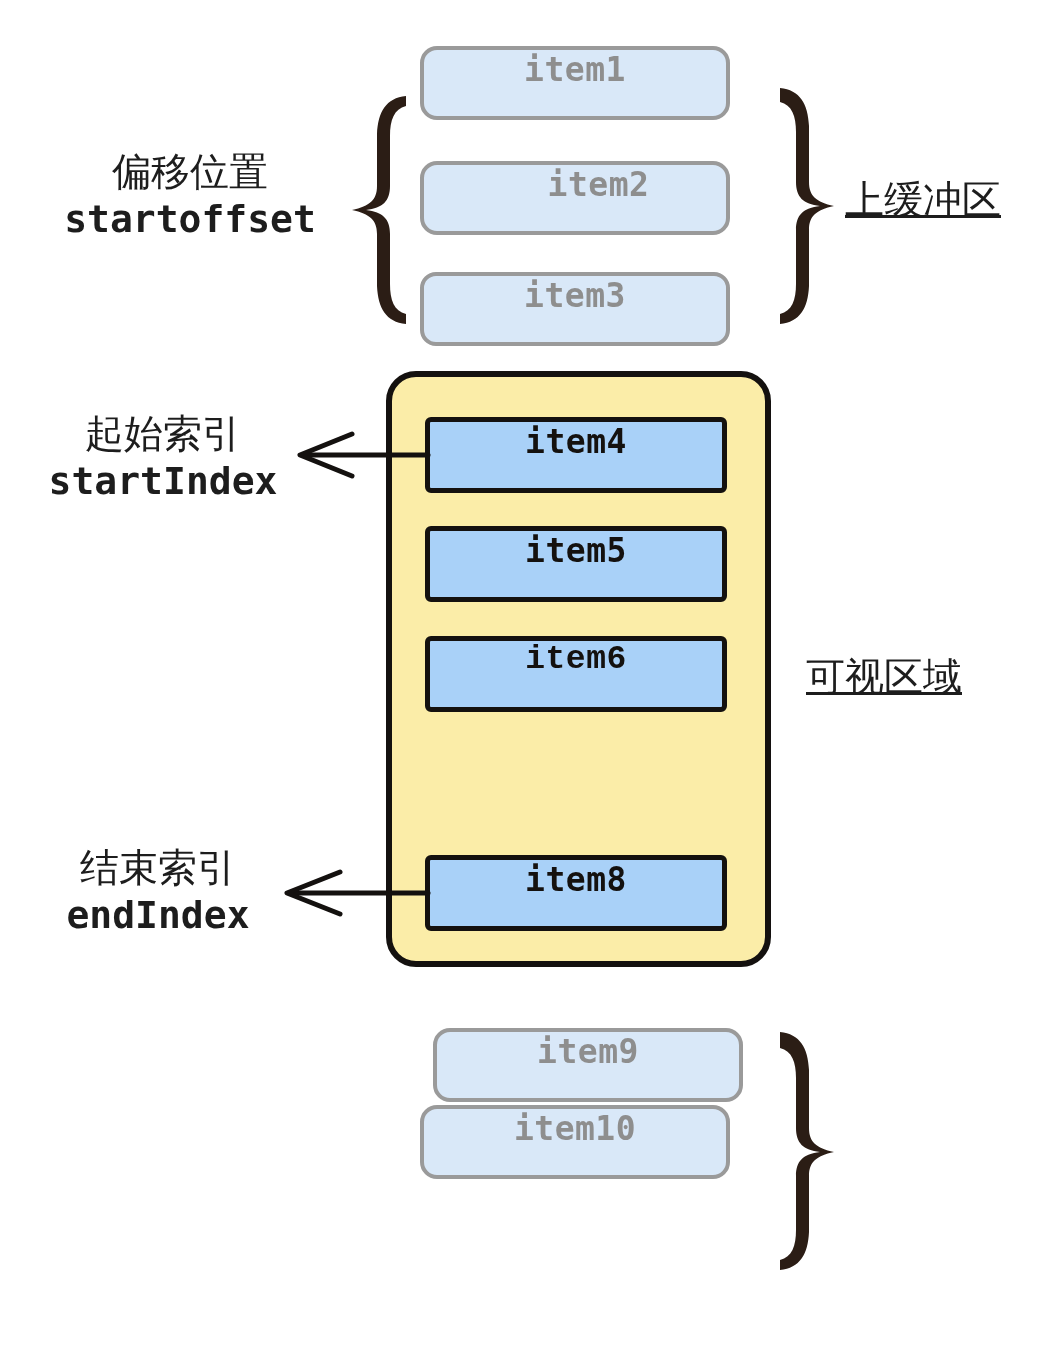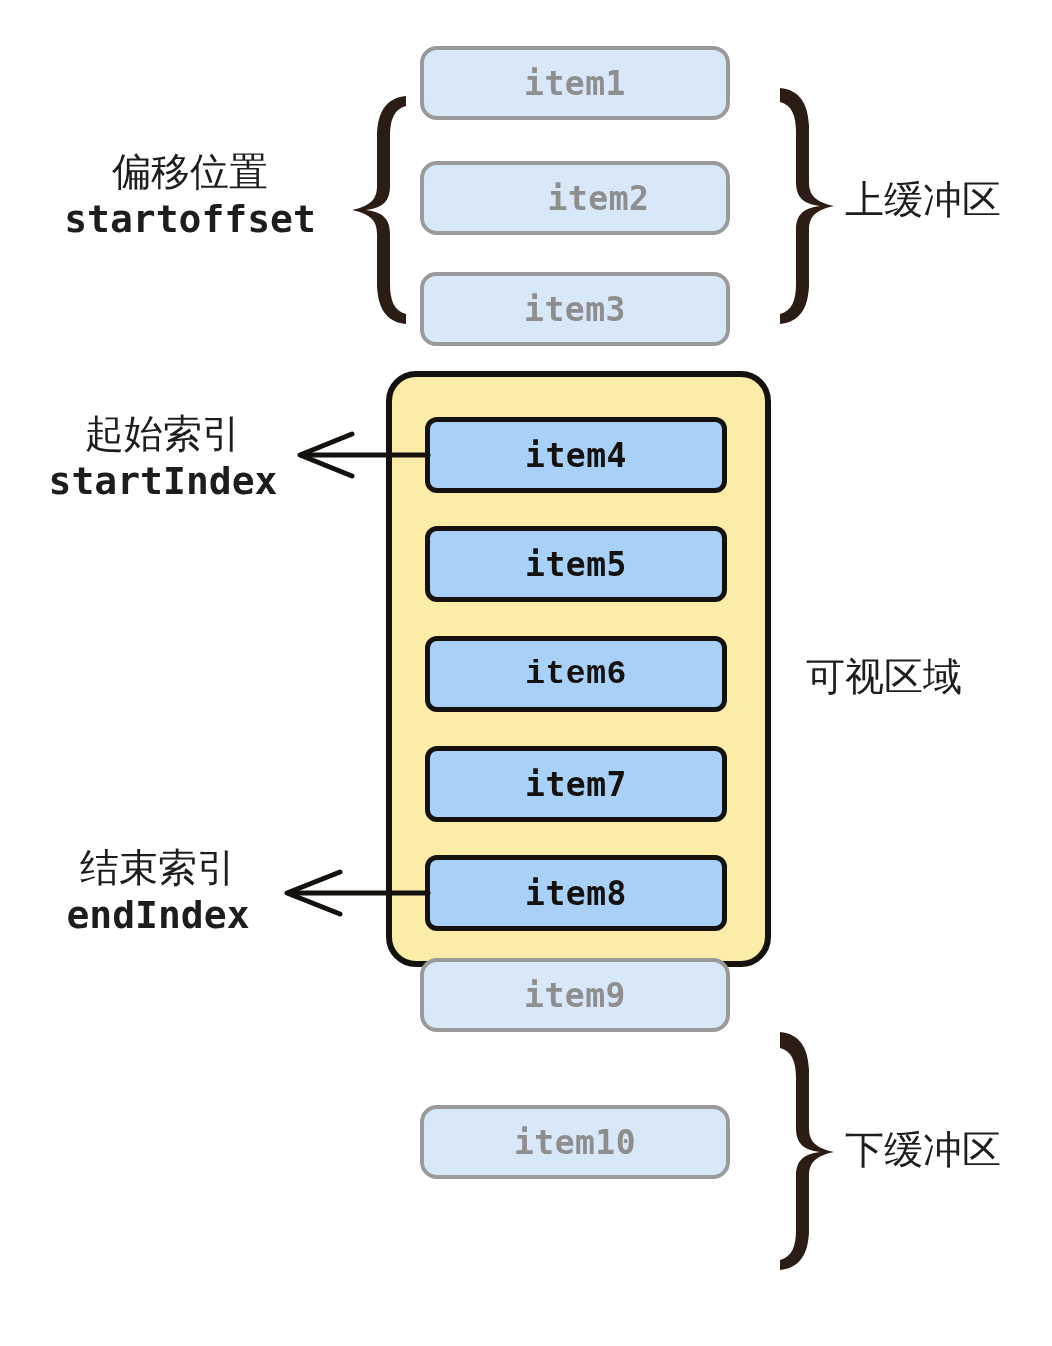--- a/index.html
+++ b/index.html
@@ -20,21 +20,20 @@
     left: 0; top: 0;
     width: 1052px;
     height: 1346px;
   }
 
   
   .item {
     position: absolute;
     box-sizing: border-box;
     display: flex;
-    align-items: center;
     justify-content: center;
     font-family: "DejaVu Sans Mono", "Liberation Mono", monospace;
     letter-spacing: 0.5px;
     user-select: none;
   }
 
   .item.buffer {
     left: 420px;
     width: 310px;
     height: 74px;
@@ -45,21 +44,21 @@
     font-size: 33px;
     font-weight: 600;
   }
 
   .item.active {
     left: 425px;
     width: 302px;
     height: 76px;
     background: #a9d1f8;
     border: 5px solid #14110f;
-    border-radius: 12px;
+    border-radius: 6px;
     color: #14110f;
     font-size: 33px;
     font-weight: 700;
   }
 
   
   #viewport-box {
     position: absolute;
     left: 386px;
     top: 371px;
@@ -91,20 +90,21 @@
     line-height: 1.22;
     white-space: nowrap;
   }
   .label-single {
     position: absolute;
     font-family: "Liberation Sans", "DejaVu Sans", sans-serif;
     font-size: 39px;
     color: #1d1d1d;
     white-space: nowrap;
     user-select: none;
+    text-decoration: underline;
   }
 
   
   #overlay {
     position: absolute;
     left: 0; top: 0;
     width: 1052px;
     height: 1346px;
     pointer-events: none;
   }
@@ -138,28 +138,25 @@
 
   <div class="item active" style="top:417px;">
     <span>item4</span>
   </div>
   <div class="item active" style="top:526px;">
     <span>item5</span>
   </div>
   <div class="item active" style="top:636px;font-family:Liberation Mono, monospace;">
     <span>item6</span>
   </div>
-  <div class="item active" style="top:746px;">
-    <span>item7</span>
-  </div>
   <div class="item active" style="top:855px;">
     <span>item8</span>
   </div>
 
-  <div class="item buffer" style="top:958px;">
+  <div class="item buffer" style="top:1028px;margin-left:13px;">
     <span>item9</span>
   </div>
   <div class="item buffer" style="top:1105px;">
     <span>item10</span>
   </div>
 
   <div class="label-block" style="left:40px; top:148px; width:300px;">
     <div class="label-cn">偏移位置</div>
     <div class="label-code">startoffset</div>
   </div>
@@ -171,21 +168,20 @@
     <div class="label-code">endIndex</div>
   </div>
 
   <div class="label-block" style="left:28px; top:410px; width:270px;">
     <div class="label-cn">起始索引</div>
     <div class="label-code">startIndex</div>
   </div>
 
   <div class="label-single" style="left:806px; top:650px;">可视区域</div>
 
-  <div class="label-single" style="left:845px; top:1123px;">下缓冲区</div>
 
   <svg id="overlay" viewBox="0 0 1052 1346" width="1052" height="1346">
 
     <g>
       <path class="brace" d="
         M 406 96
         C 386 98, 378 112, 377 134
         L 377 186
         C 377 200, 370 206, 352 210
         C 370 214, 377 220, 377 234

